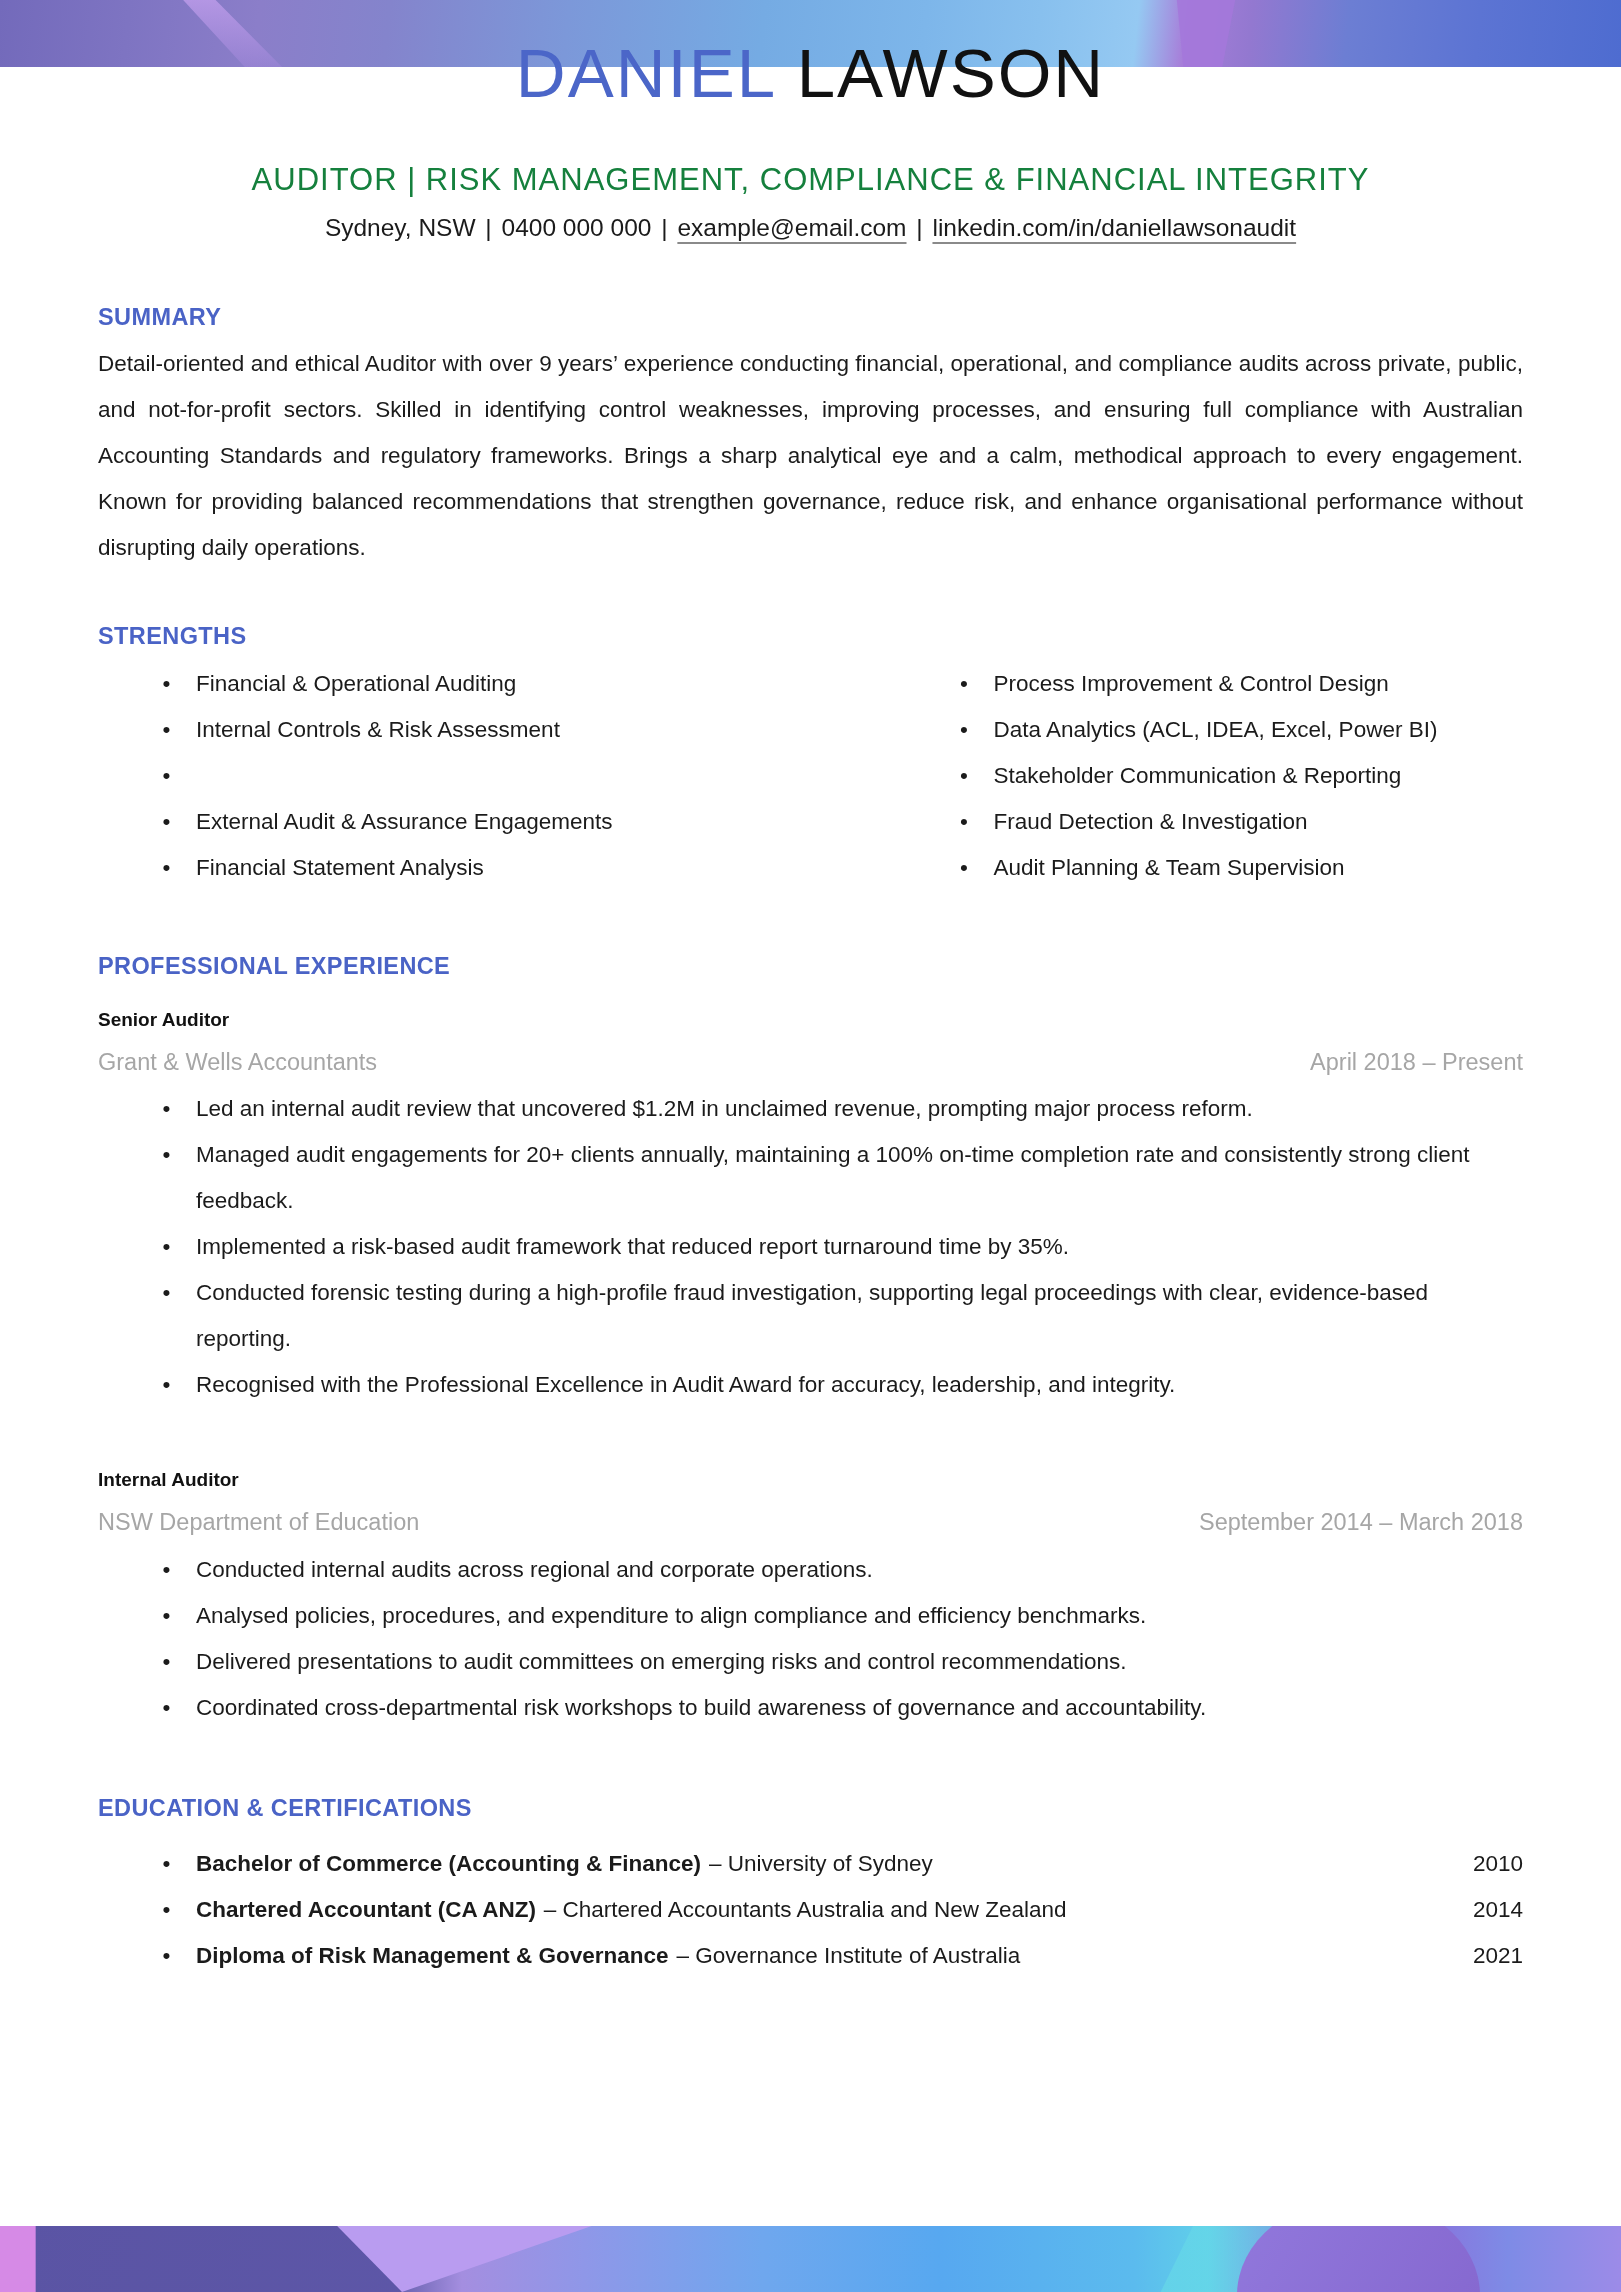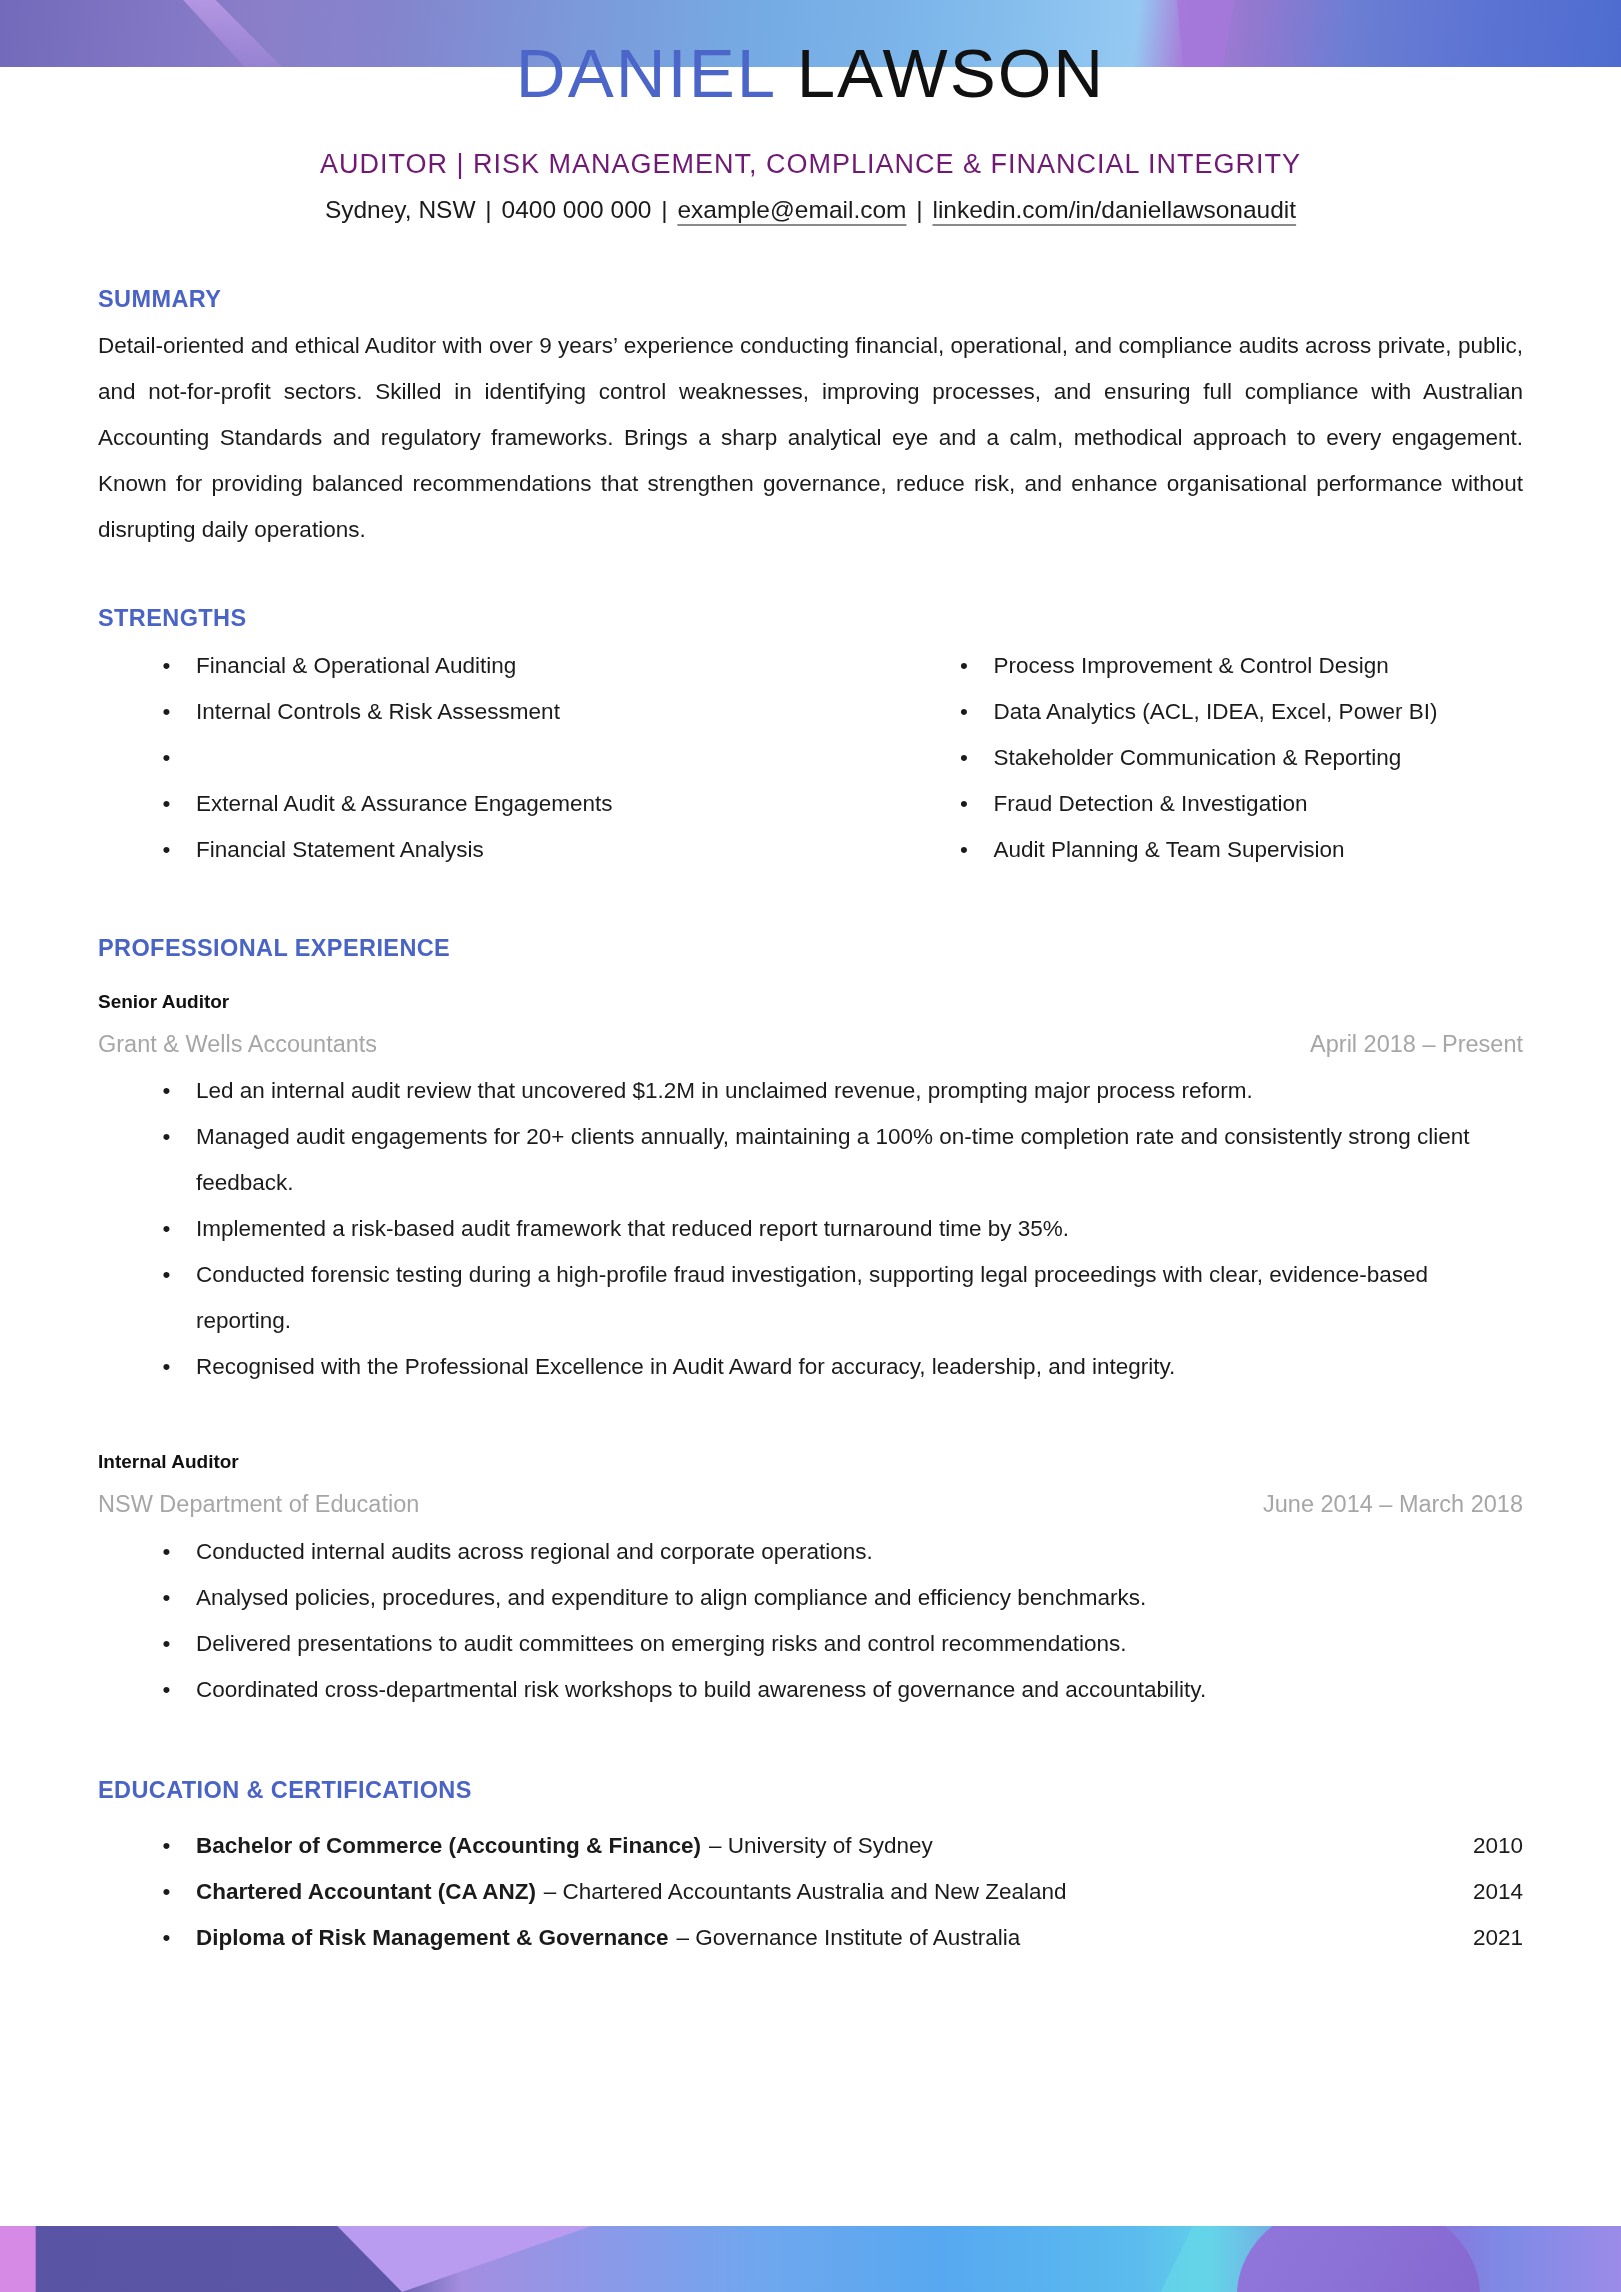--- a/index.html
+++ b/index.html
@@ -61,21 +61,21 @@
     background: linear-gradient(120deg, #9178DC, #8466CE);
   }
 
   
   .content { position: relative; padding: 0 98px; }
 
   .name-row { margin-top: 39px; text-align: center; font-size: 69px; font-weight: normal; letter-spacing: 2px; line-height: 1; }
   .name-first { color: #4B66C8; }
   .name-last  { color: #111111; margin-left: 19.6px; }
 
-  .tagline { margin-top: 41px; text-align: center; font-size: 27px; color: #701a75; letter-spacing: 1px; }
+  .tagline { margin-top: 54px; text-align: center; font-size: 31px; color: #15803d; letter-spacing: 1px; }
 
   .contact-line { margin-top: 15.7px; text-align: center; font-size: 24.5px; color: #1b1b1b; }
   .contact-sep { margin: 0 9.8px; }
   .contact-link {
     color: #1b1b1b; text-decoration: underline;
     text-decoration-thickness: 2px; text-decoration-color: #8a8a8a;
     text-underline-offset: 5.9px; cursor: pointer;
   }
 
   .section-title {
@@ -217,21 +217,21 @@
             <span class="bullet"></span>
             <span class="bullet-text">Recognised with the Professional Excellence in Audit Award for accuracy, leadership, and integrity.</span>
           </div>
       </div>
     </div>
 
     <div class="job job-2">
       <h3 class="job-role">Internal Auditor</h3>
       <div class="job-meta">
         <span>NSW Department of Education</span>
-        <span>June 2014 – March 2018</span>
+        <span>September 2014 – March 2018</span>
       </div>
       <div class="job-bullets">
         <div class="bullet-row">
             <span class="bullet"></span>
             <span class="bullet-text">Conducted internal audits across regional and corporate operations.</span>
           </div>
         <div class="bullet-row">
             <span class="bullet"></span>
             <span class="bullet-text">Analysed policies, procedures, and expenditure to align compliance and efficiency benchmarks.</span>
           </div>

